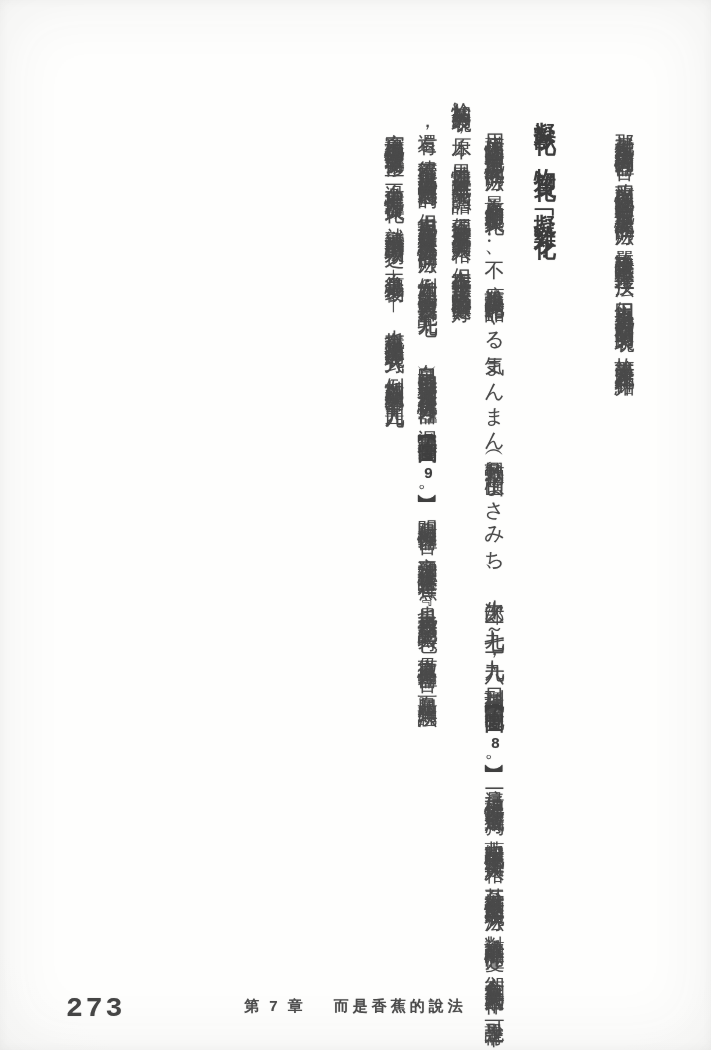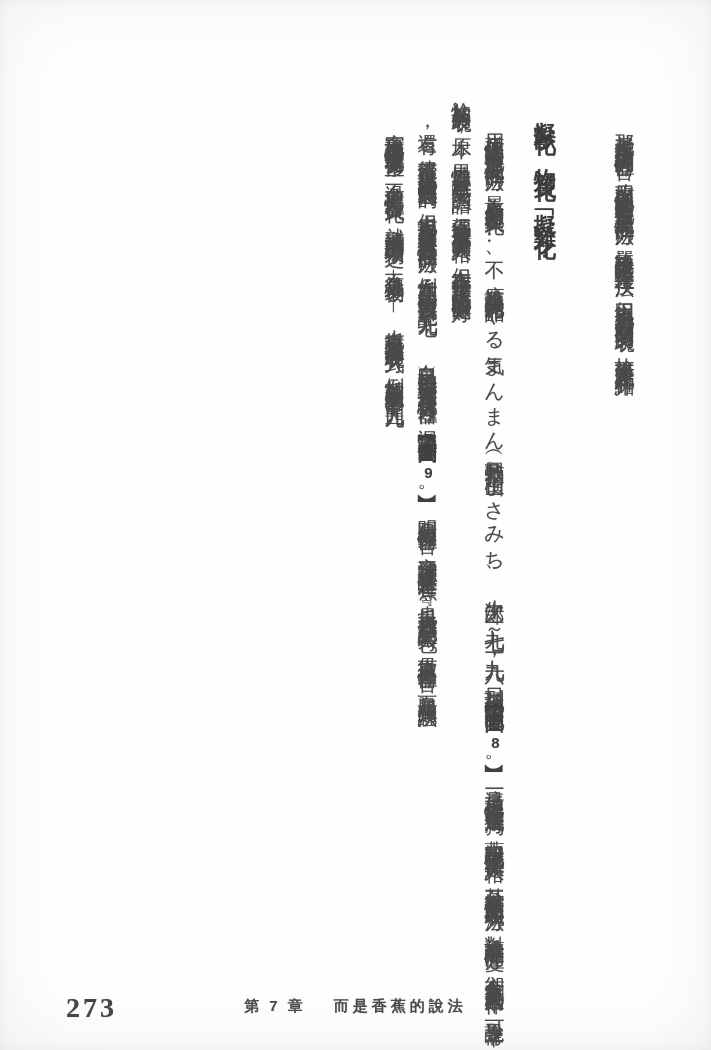--- a/index.html
+++ b/index.html
@@ -45,21 +45,21 @@
   }
   .fignum {
     text-orientation: upright;   
     font-size: 15px;
     letter-spacing: 0;
   }
   .pagenum {
     position: absolute;
     left: 66px;
     bottom: 26px;
-    font-family: Liberation Serif, serif;
+    font-family: Liberation Mono, monospace;
     font-weight: 700;
     font-size: 28px;
     letter-spacing: 3px;
     color: #454545;
     text-shadow: 0 0 1px rgba(60,60,60,.35);
     text-align: right;
   }
   .running {
     position: absolute;
     left: 0; right: 0;

